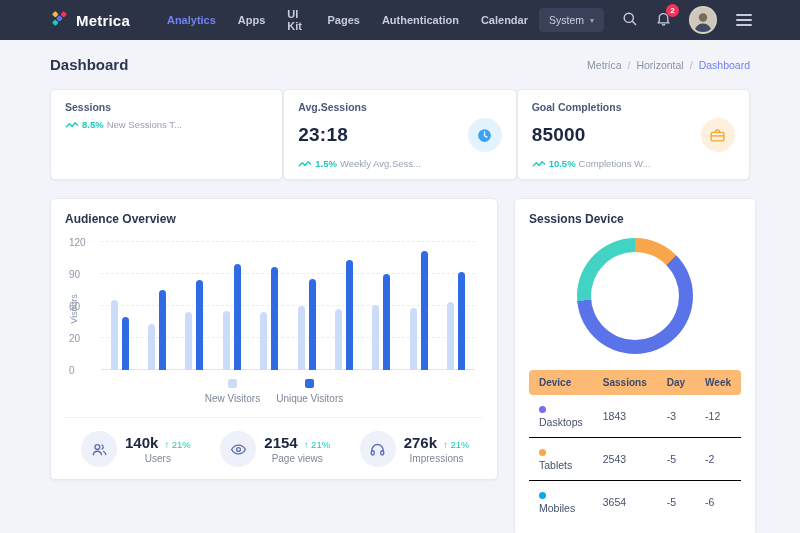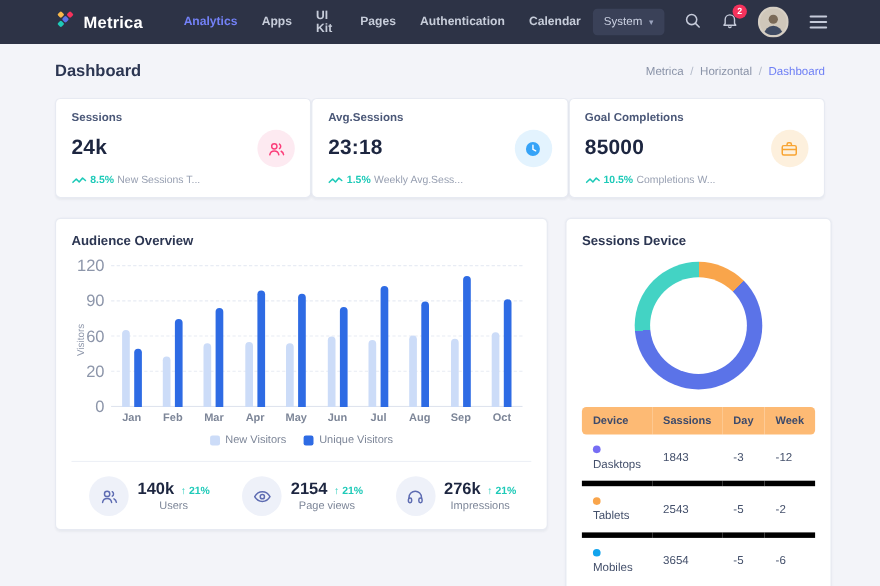--- a/index.html
+++ b/index.html
@@ -56,48 +56,48 @@
   .main-row { display:flex; gap:16px; margin-top:18px; align-items:flex-start; }
   .audience-card { width:448px; flex:none; padding:13px 14px 12px; }
   .device-card { flex:1; padding:13px 14px 12px; }
 
   
   .chart { position:relative; margin-top:16px; padding-left:36px; padding-right:8px; }
   .ytitle { position:absolute; left:-6px; top:62px; transform:rotate(-90deg); transform-origin:center; font-size:9px; color:#8d96aa; }
   .plot { position:relative; height:128px; }
   .gridline { position:absolute; left:0; right:0; height:0; border-top:1px dashed #e8ecf4; }
   .gridline.zero { border-top:1px solid #dfe4ee; }
-  .ytick { position:absolute; left:-32px; top:0; transform:translateY(-50%); width:26px; text-align:right; font-size:15px; color:#8d96aa; }
+  .ytick { position:absolute; left:-32px; top:0; transform:translateY(-50%); width:26px; text-align:left; font-size:10px; color:#8d96aa; }
   .bars { position:absolute; inset:0; display:flex; justify-content:space-around; align-items:flex-end; }
   .bar-group { display:flex; align-items:flex-end; gap:4px; height:100%; }
   .bar { width:7px; border-radius:3.5px 3.5px 0 0; }
   .xlabels { display:flex; margin-top:5px; }
   .xlabels span { flex:1; text-align:center; font-size:10px; font-weight:bold; color:#7d8698; }
   .chart-legend { display:flex; justify-content:center; gap:16px; margin-top:9px; }
-  .chart-legend .li { display:flex; align-items:center; gap:5px; font-size:10px; color:#7d8698; cursor:pointer; }
+  .chart-legend .li { display:flex; align-items:center; gap:5px; font-size:10px; color:#7d8698; cursor:pointer;flex-direction:column; }
   .chart-legend .sw { width:9px; height:9px; border-radius:2px; }
 
   
   .kpi-row { margin-top:13px; border-top:1px solid #edf0f6; padding-top:13px; display:flex; }
   .kpi { flex:1; display:flex; align-items:center; gap:8px; padding-left:16px; }
   .kpi-icon { width:36px; height:36px; border-radius:50%; background:#eef1f9; color:#5e6cb2; display:flex; align-items:center; justify-content:center; flex:none; }
   .kpi-icon svg { width:17px; height:17px; }
   .kpi-value-row { display:flex; align-items:baseline; gap:6px; }
   .kpi-value { font-size:15px; font-weight:800; color:#1d2640; }
-  .kpi-delta { font-size:9.5px; font-weight:bold; color:#1ecab8; }
+  .kpi-delta { font-size:9.5px; font-weight:normal; color:#1ecab8; }
   .kpi-label { font-size:10px; color:#7d8698; margin-top:2px;text-align:center; }
 
   
   .donut { width:116px; height:116px; border-radius:50%; margin:12px auto 16px; position:relative; }
   .donut-hole { position:absolute; inset:14px; background:#fff; border-radius:50%; }
   .device-table { width:100%; border-collapse:collapse; }
   .device-table th { background:#fdba74; font-size:10px; font-weight:bold; color:#3c4a6b; text-align:left; padding:7px 10px; }
   .device-table th:first-child { border-radius:4px 0 0 4px; }
   .device-table th:last-child { border-radius:0 4px 4px 0; }
-  .device-table td { font-size:10.5px; color:#44506b; padding:9px 10px; border-top:5px solid #000000; }
+  .device-table td { font-size:10.5px; color:#44506b; padding:9px 10px; border-top:1px solid #000000; }
   .device-table tr:first-child td { border-top:none; }
   .dot { display:inline-block; width:7px; height:7px; border-radius:50%; margin-right:6px; vertical-align:1px; }
 </style>
 </head>
 <body>
 
 <header class="navbar">
   <div class="brand">
     <span><svg viewBox="0 0 24 24" width="19" height="19">
       <g transform="rotate(45 12 12)">
@@ -158,31 +158,20 @@
         <span class="sep">/</span>
         <a class="crumb">Horizontal</a>
         <span class="sep">/</span>
         <a class="crumb active">Dashboard</a>
       </div>
   </div>
 
   <div class="stat-row">
       <div class="card stat-card">
         <div class="sc-title">Sessions</div>
-        <div class="sc-mid">
-          <div class="sc-value">24k</div>
-          <span class="sc-icon" style="background: rgb(253, 234, 241); color: rgb(251, 62, 122);">
-            <svg viewBox="0 0 24 24" fill="none" stroke="currentColor" stroke-width="1.9" stroke-linecap="round" stroke-linejoin="round">
-              <circle cx="9" cy="8.5" r="3.4"></circle>
-              <path d="M3.2 19.4c.6-3 3-4.9 5.8-4.9s5.2 1.9 5.8 4.9"></path>
-              <path d="M15.6 5.6a3.4 3.4 0 010 5.8"></path>
-              <path d="M17.8 14.8c1.7.9 2.8 2.5 3.1 4.4"></path>
-            </svg>
-          </span>
-        </div>
         <div class="sc-foot">
           <span class="squig" style="color: rgb(30, 202, 184);">
             <svg viewBox="0 0 16 9" fill="none" stroke="currentColor" stroke-width="1.6" stroke-linecap="round" stroke-linejoin="round">
               <path d="M1.5 6.5L5 3l3 3.2L11.5 2l3 2.6"></path>
             </svg>
           </span>
           <span class="pct" style="color: rgb(30, 202, 184);">8.5%</span>
           <span class="note">New Sessions T...</span>
         </div>
       </div>
@@ -287,32 +276,20 @@
               </div>
               <div class="bar-group">
                 <div class="bar" title="New Visitors Sep: 58" style="height: 61.8667px; background: rgb(204, 220, 248);"></div>
                 <div class="bar" title="Unique Visitors Sep: 112" style="height: 119.467px; background: rgb(46, 107, 228);"></div>
               </div>
               <div class="bar-group">
                 <div class="bar" title="New Visitors Oct: 64" style="height: 68.2667px; background: rgb(204, 220, 248);"></div>
                 <div class="bar" title="Unique Visitors Oct: 92" style="height: 98.1333px; background: rgb(46, 107, 228);"></div>
               </div>
             </div>
-          </div>
-        <div class="xlabels">
-            <span>Jan</span>
-            <span>Feb</span>
-            <span>Mar</span>
-            <span>Apr</span>
-            <span>May</span>
-            <span>Jun</span>
-            <span>Jul</span>
-            <span>Aug</span>
-            <span>Sep</span>
-            <span>Oct</span>
           </div>
       </div>
       <div class="chart-legend">
           <span class="li">
             <span class="sw" style="background: rgb(204, 220, 248);"></span>
             <span>New Visitors</span>
           </span>
           <span class="li">
             <span class="sw" style="background: rgb(46, 107, 228);"></span>
             <span>Unique Visitors</span>

